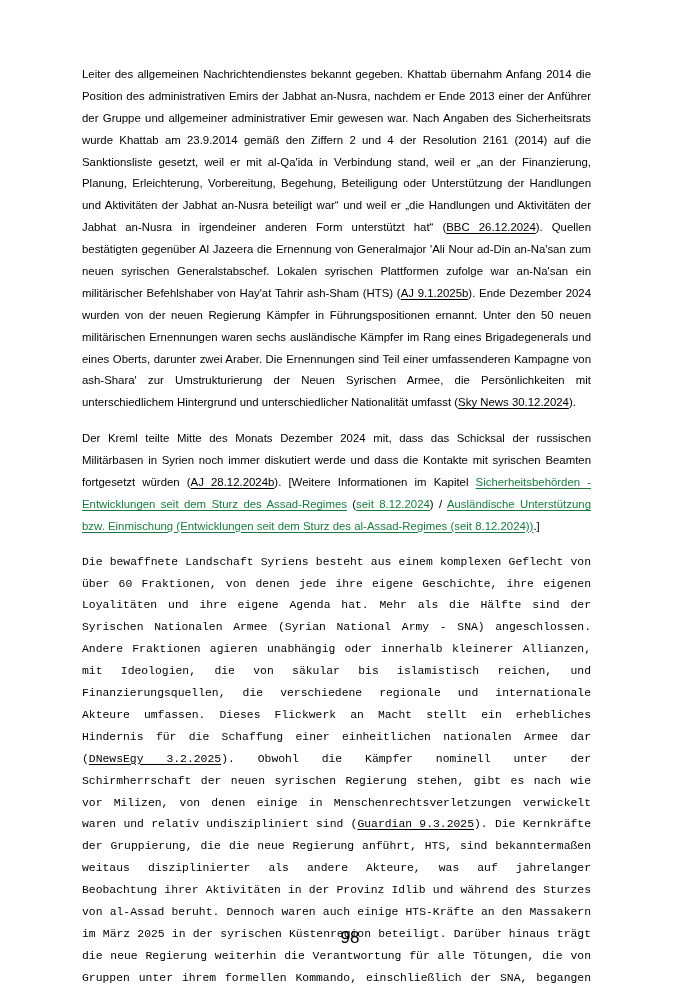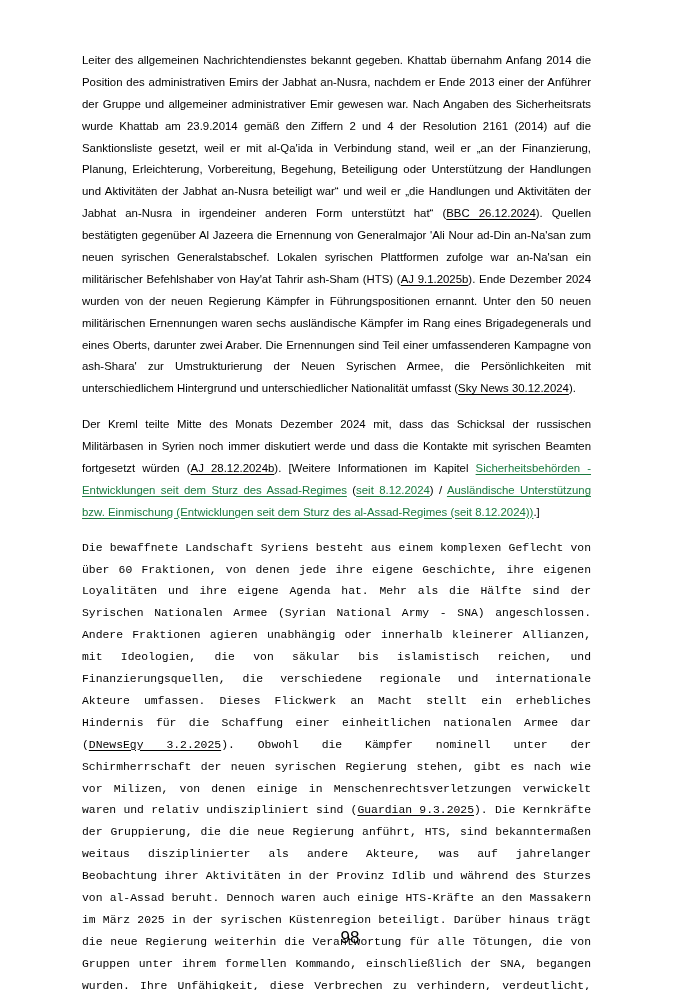--- a/index.html
+++ b/index.html
@@ -15,21 +15,21 @@
     position: relative;
     overflow: hidden;
   }
   .page {
     position: absolute;
     left: 0;
     top: 0;
     width: 673px;
     height: 990px;
     box-sizing: border-box;
-    padding: 50px 82px 0 82px;
+    padding: 64px 82px 0 82px;
   }
   .body-text {
     font-size: 11.4px;
     line-height: 1.92;
     text-align: justify;
     text-justify: inter-word;
     hyphens: manual;
   }
   p.para {
     margin: 0 0 14px 0;

